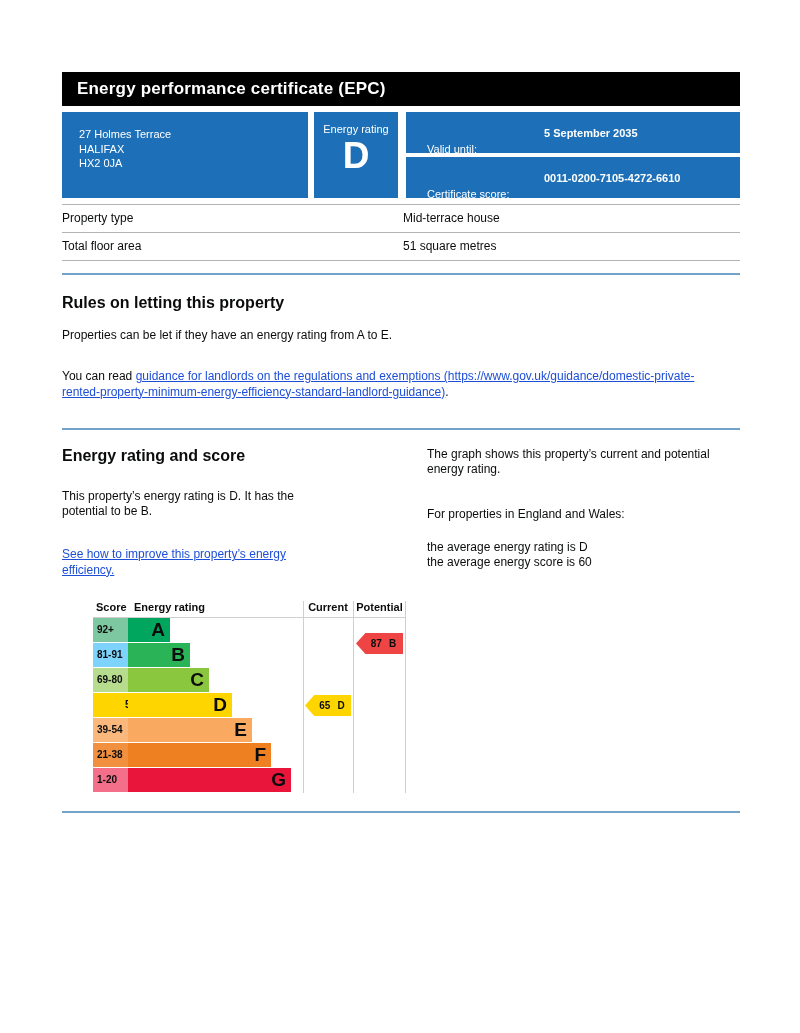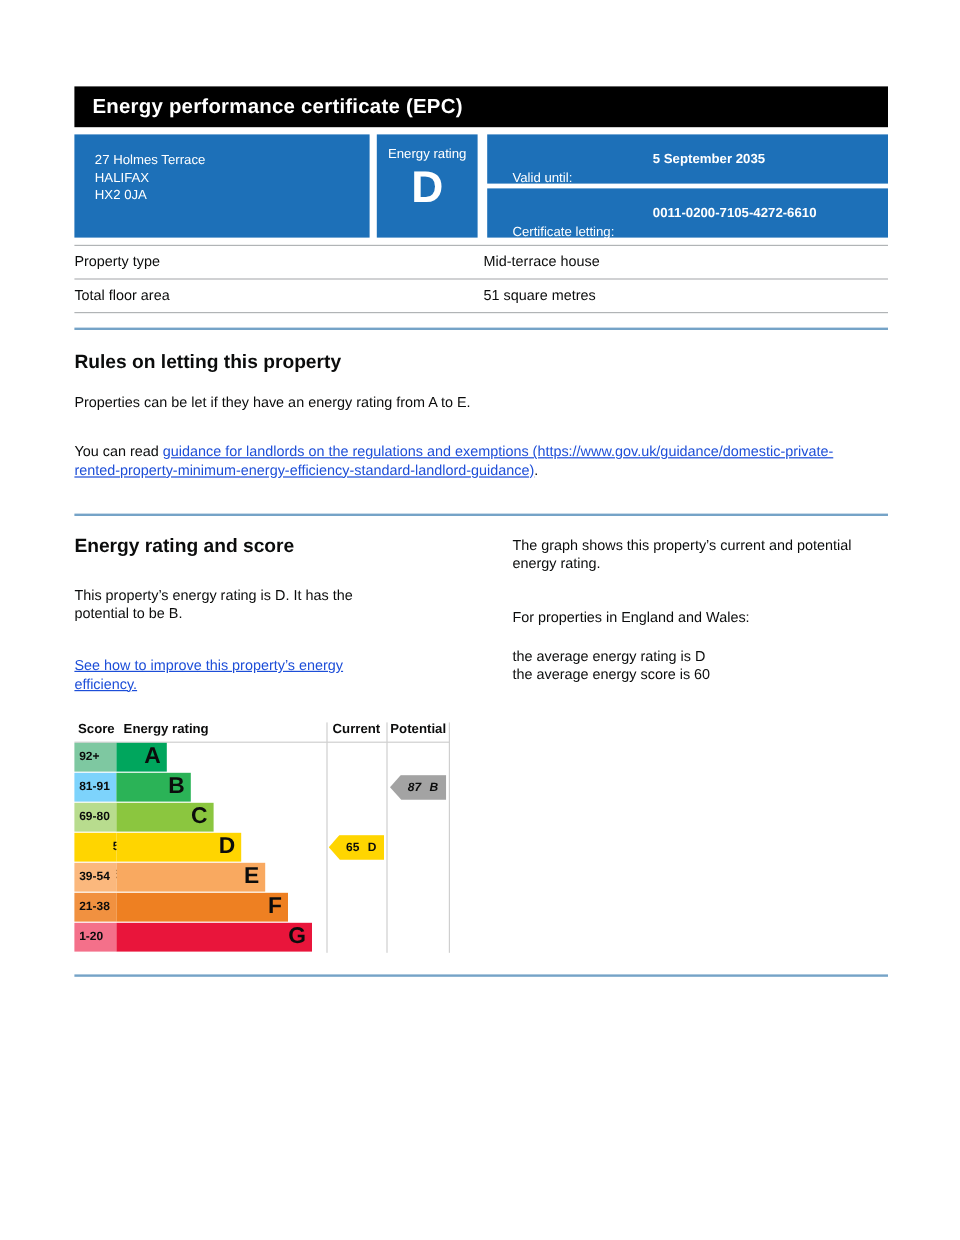--- a/index.html
+++ b/index.html
@@ -53,21 +53,21 @@
   .col-left { width:365px; }
   .col-right { width:313px; }
   .col-left .para { margin-top:24px; width:275px; }
   .col-left .improve { margin-top:28px; width:275px; display:inline-block; line-height:15.5px; }
   .col-right .r-para1 { width:300px; }
   .col-right .r-para2 { margin-top:27px; width:315px; }
   .col-right .r-para3 { margin-top:30px; }
   .col-right .r-lines { margin-top:18px; }
 
   
-  .epc-chart { position:relative; width:313px; height:192px; margin-top:23px; }
+  .epc-chart { position:relative; width:313px; height:192px; margin-top:23px;margin-left:31px; }
   .epc-headers { position:relative; height:17px; font-size:11px; font-weight:bold; border-bottom:1px solid #cfcfcf; }
   .h-score { position:absolute; left:3px; top:0; }
   .h-rating { position:absolute; left:41px; top:0; }
   .h-current { position:absolute; left:210px; width:50px; top:0; text-align:center; }
   .h-potential { position:absolute; left:260px; width:53px; top:0; text-align:center; }
   .epc-rows { position:relative; }
   .epc-row { display:flex; height:24px; margin-bottom:1px; }
   .epc-score { width:35px; font-size:10px; font-weight:bold; line-height:24px; padding-left:4px; }
   .epc-bar { font-size:19px; font-weight:bold; line-height:24px; text-align:right; padding-right:5px; color:#0b0c0c; }
   .v-line { position:absolute; top:0; bottom:0; width:1px; background:#cfcfcf; }
@@ -101,21 +101,21 @@
       <div class="box rating-box">
         <div class="rating-label">Energy rating</div>
         <div class="rating-value">D</div>
       </div>
       <div class="validity">
         <div class="box validity-row">
           <span class="v-label">Valid until:</span>
           <span class="v-value">5 September 2035</span>
         </div>
         <div class="box validity-row">
-          <span class="v-label">Certificate letting:</span>
+          <span class="v-label">Certificate score:</span>
           <span class="v-value">0011-0200-7105-4272-6610</span>
         </div>
       </div>
     </div>
 
     <div class="prop-table">
       <div class="prop-row">
         <div class="prop-label">Property type</div>
         <div class="prop-value">Mid-terrace house</div>
       </div>
@@ -177,21 +177,21 @@
                 <div class="epc-bar" style="background: rgb(233, 21, 59); width: 163px;">G</div>
               </div>
             </div>
           <div class="v-line l1"></div>
           <div class="v-line l2"></div>
           <div class="v-line l3"></div>
           <div class="epc-arrow arrow-current" style="background: rgb(255, 213, 0); top: 94px;">
             <span class="num">65</span>
             <span>D</span>
           </div>
-          <div class="epc-arrow arrow-potential" style="background: #a3a3a3; top: 44px; font-style: italic;">
+          <div class="epc-arrow arrow-potential" style="background: #ef4444; top: 32px;">
             <span class="num">87</span>
             <span>B</span>
           </div>
         </div>
       </div>
 
       <div class="col-right body-text">
         <p class="r-para1">The graph shows this property’s current and potential energy rating.</p>
         <p class="r-para3">For properties in England and Wales:</p>
         <div class="r-lines">

